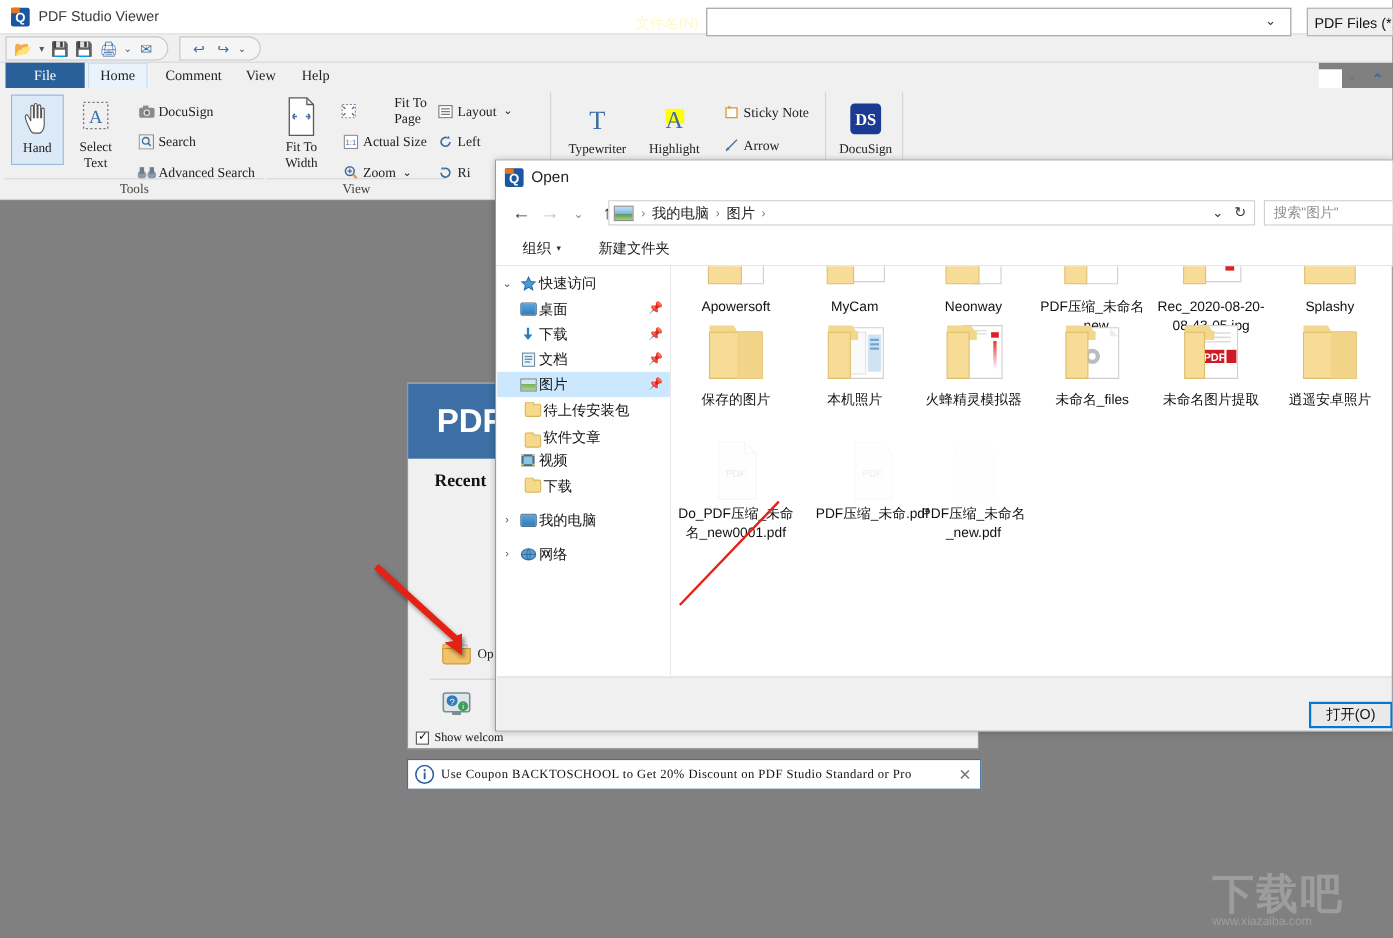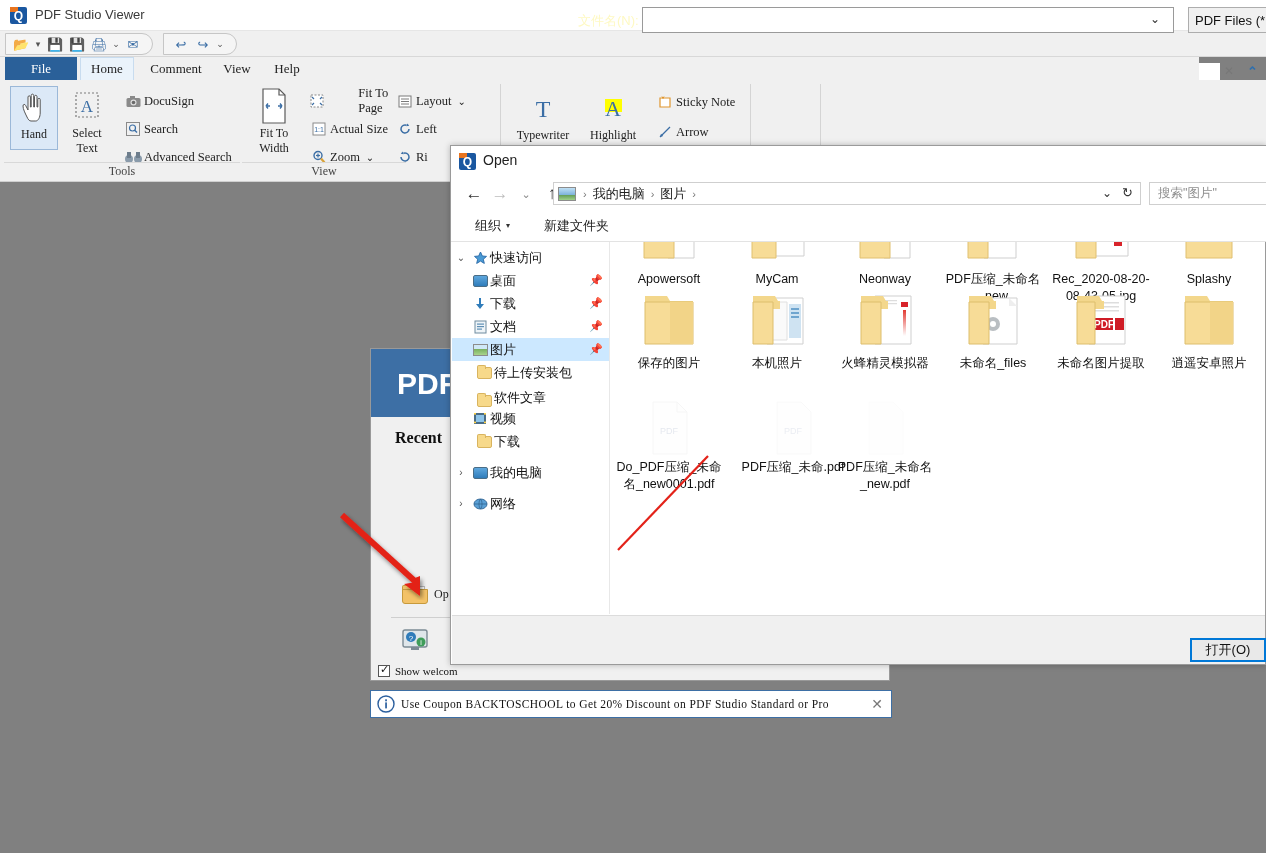--- a/index.html
+++ b/index.html
@@ -341,20 +341,31 @@
             <svg width="15" height="14" viewBox="0 0 15 14">
                 <line x1="2" y1="12" x2="12" y2="2" stroke="#3b6ea5" stroke-width="1.2"></line>
                 <path d="M2 12l1-3.2 2.2 2.2z" fill="#3b6ea5"></path>
               </svg>
           </span>
           <span>Arrow</span>
         </div>
       </div>
       <div class="rsep" style="left:750px;"></div>
 
+      <div class="rgroup" style="left:754px;width:66px;">
+        <div class="bigbtn" style="left:4px;top:6px;width:58px;">
+          <div class="bi">
+            <svg width="34" height="34" viewBox="0 0 34 34">
+                <rect x="3" y="3" width="28" height="28" rx="4" fill="#1b3a93"></rect>
+                <text x="17" y="23" font-size="15" fill="#fff" text-anchor="middle" font-weight="bold" font-family="Liberation Serif, serif">DS</text>
+              </svg>
+          </div>
+          <div>DocuSign</div>
+        </div>
+      </div>
       <div class="rsep" style="left:820px;"></div>
     </div>
 
     <div class="doclabel"></div>
 
     <div class="welcome">
       <div class="whead">PDF</div>
       <div class="recent">Recent </div>
       <div class="welcome-sep"></div>
     </div>
@@ -403,20 +414,24 @@
               <feDropShadow dx="2" dy="3" stdDeviation="2" flood-color="#000" flood-opacity="0.45"></feDropShadow>
             </filter>
           </defs>
         <g filter="url(#sh)">
           <path d="M2 5 L76 72 L64 74 L80 86 L80 66 L70 70 Z" fill="#e32219"></path>
           <path d="M2 5 L78 74" stroke="#e32219" stroke-width="6" fill="none"></path>
         </g>
       </svg>
     </div>
 
+    <div class="watermark">
+      <div>下载吧</div>
+      <div class="wsub">www.xiazaiba.com</div>
+    </div>
   </div>
 
   <div class="dlg">
 
     <div class="dtitle">
       <div class="dicon">
           <span>Q</span>
         </div>
       <div class="dtext">Open</div>
     </div>

